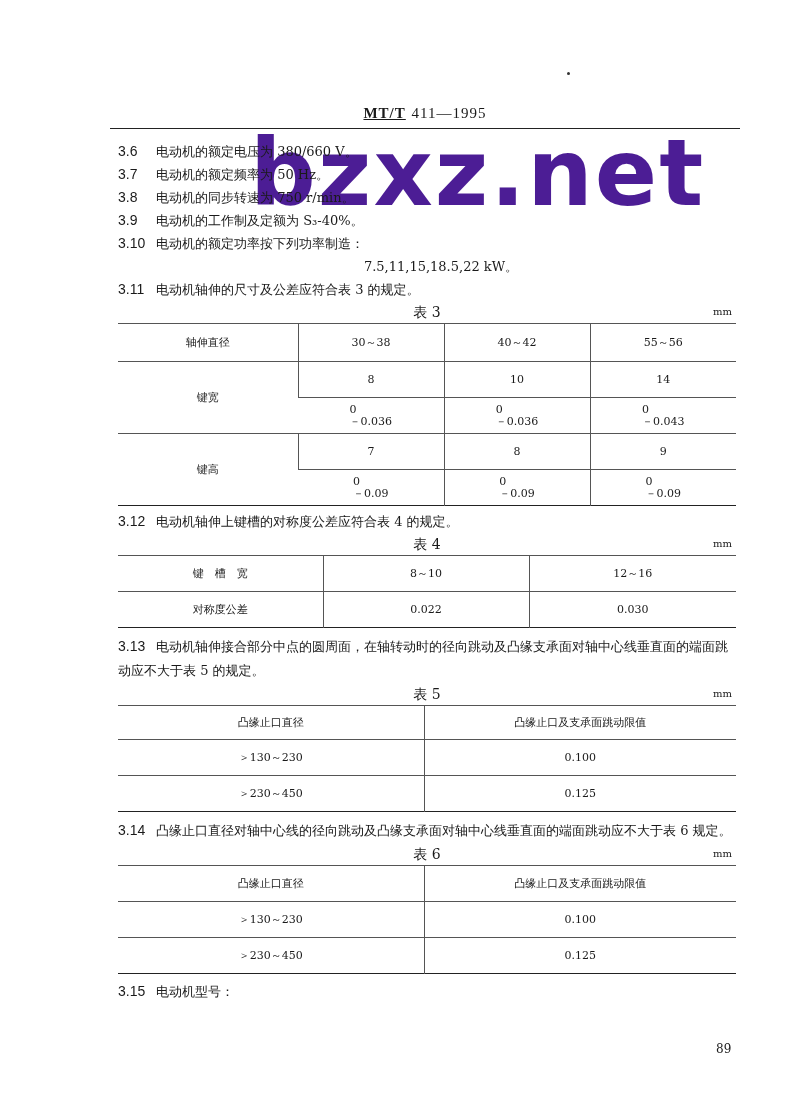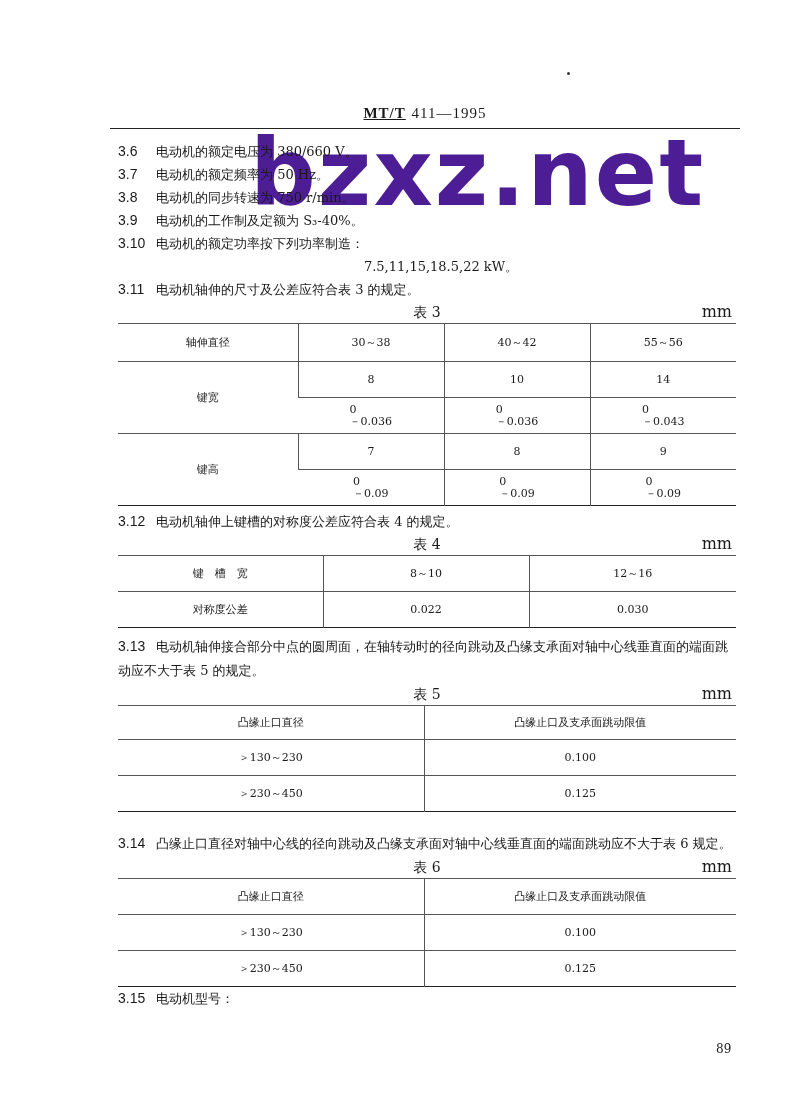--- a/index.html
+++ b/index.html
@@ -24,21 +24,21 @@
   .header-rule { position: absolute; left: 110px; width: 630px; top: 128px; border-top: 1.5px solid #222; }
   .content { position: absolute; left: 118px; top: 140px; width: 618px; z-index: 1; font-size: 13px; }
   .clause { margin: 0; line-height: 23px; height: 23px; white-space: nowrap; }
   .clause .num {
     font-family: "Liberation Sans", sans-serif; font-size: 14px;
     display: inline-block; min-width: 38px;
   }
   .clause.wrap { white-space: normal; height: auto; line-height: 24px; }
   .indent { padding-left: 28px; text-align: center; }
   .tbl-caption { position: relative; height: 22px; line-height: 22px; text-align: center; font-size: 14px; }
-  .tbl-caption .unit { position: absolute; right: 4px; top: 0; font-size: 16px; }
+  .tbl-caption .unit { position: absolute; right: 4px; top: 0; font-size: 10px; }
   table.std {
     width: 618px; border-collapse: collapse; font-size: 11px;
     border-top: 1.5px solid #222; border-bottom: 1.5px solid #222;
   }
   table.std td {
     text-align: center; vertical-align: middle;
     border-top: 1px solid #555; padding: 0;
   }
   table.std td + td { border-left: 1px solid #555; }
   table.std td.label { font-family: "DejaVu Sans", sans-serif; font-size: 11px; }
@@ -156,21 +156,21 @@
       <td>＞130～230</td>
       <td>0.100</td>
     </tr>
     <tr style="height:36px">
       <td>＞230～450</td>
       <td>0.125</td>
     </tr>
   </tbody>
     </table>
 
-  <p class="clause wrap" style="margin-top:19px"><span class="num">3.14</span><span>凸缘止口直径对轴中心线的径向跳动及凸缘支承面对轴中心线垂直面的端面跳动应不大于表 6 规定。</span></p>
+  <p class="clause wrap" style="margin-top:6px"><span class="num">3.14</span><span>凸缘止口直径对轴中心线的径向跳动及凸缘支承面对轴中心线垂直面的端面跳动应不大于表 6 规定。</span></p>
 
   <div class="tbl-caption">
     <span>表 6</span>
     <span class="unit">mm</span>
   </div>
   <table class="std">
     <colgroup>
         <col style="width:306px">
         <col style="width:312px">
       </colgroup>
@@ -183,16 +183,16 @@
       <td>＞130～230</td>
       <td>0.100</td>
     </tr>
     <tr style="height:36px">
       <td>＞230～450</td>
       <td>0.125</td>
     </tr>
   </tbody>
     </table>
 
-  <p class="clause" style=""><span class="num">3.15</span><span>电动机型号：</span></p>
+  <p class="clause" style="margin-top:6px"><span class="num">3.15</span><span>电动机型号：</span></p>
 </div>
 
 <div class="page-no">89</div>
 
 </body></html>

